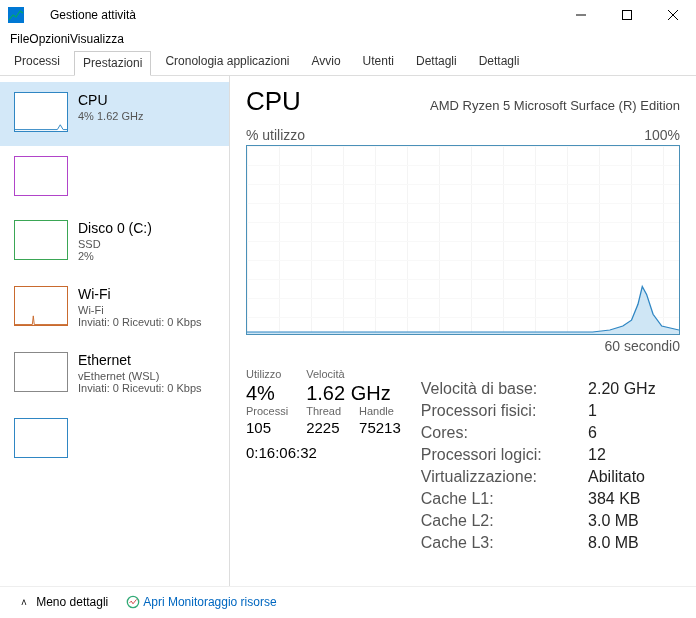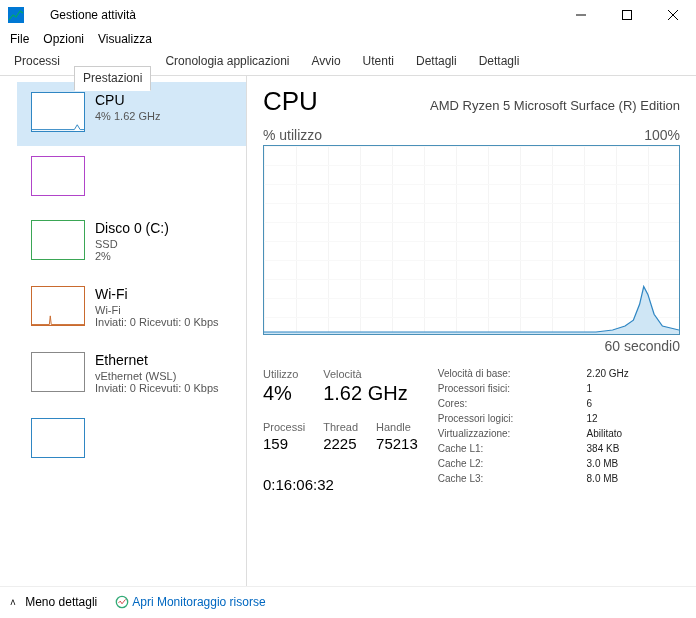--- a/index.html
+++ b/index.html
@@ -5,28 +5,28 @@
 * { box-sizing: border-box; margin: 0; padding: 0; font-family: "Segoe UI", Tahoma, sans-serif; }
 body { background: #fff; width: 696px; height: 618px; overflow: hidden; }
 
 .titlebar { display: flex; align-items: center; height: 30px; padding: 0 0 0 8px; gap: 20px; }
 .titlebar .app-icon { width: 16px; height: 16px; margin-right: 6px; background: linear-gradient(#0078d4,#0078d4); display: inline-flex; align-items: center; justify-content: center; }
 .titlebar .app-icon svg { width: 16px; height: 16px; }
 .titlebar .title { font-size: 12px; flex: 1; }
 .titlebar .win-controls { display: flex; }
 .titlebar .win-btn { width: 46px; height: 30px; display: flex; align-items: center; justify-content: center; font-size: 12px; font-family: "Segoe MDL2 Assets", sans-serif; }
 
-.menubar { display: flex; gap: 14px; padding: 2px 10px 4px; font-size: 12px; }
+.menubar { display: flex; gap: 0; padding: 2px 10px 4px; font-size: 12px; }
 .menubar span { cursor: default; }
 
 .tabs { display: flex; border-bottom: 1px solid #ddd; padding: 0 6px; font-size: 12px; gap: 6px; }
 .tabs .tab { padding: 4px 8px 5px; cursor: default; color: #333; }
-.tabs .tab.active { background: #fff; border: 1px solid #ccc; border-bottom-color: #fff; position: relative; top: 16px; }
-
-.content { display: flex; height: calc(618px - 30px - 22px - 26px - 30px); padding-left: 17px; }
+.tabs .tab.active { background: #fff; border: 1px solid #ccc; border-bottom-color: #fff; position: relative; top: 1px; }
+
+.content { display: flex; height: calc(618px - 30px - 22px - 26px - 30px); }
 
 .sidebar { width: 230px; border-right: 1px solid #ddd; padding: 6px 0; overflow-y: auto; }
 .side-item { display: flex; align-items: flex-start; padding: 10px 10px 14px 14px; cursor: default; }
 .side-item.active { background: #d3e8f8; }
 .side-item .thumb { width: 54px; height: 40px; border: 1px solid; margin-right: 10px; position: relative; overflow: hidden; background: #fff; }
 .side-item .info { font-size: 12px; }
 .side-item .info .name { font-size: 14px; margin-bottom: 2px; }
 .side-item .info .sub { color: #555; font-size: 11px; }
 
 .main { flex: 1; padding: 10px 16px; overflow: hidden; }
@@ -34,32 +34,32 @@
 .main-header h1 { font-size: 26px; font-weight: 400; }
 .main-header .chip { font-size: 13px; color: #444; }
 
 .chart-area { margin-top: 10px; }
 .chart-labels { display: flex; justify-content: space-between; font-size: 14px; color: #555; margin-bottom: 2px; }
 .chart-box { width: 100%; height: 190px; border: 1px solid #4a90b8; background: repeating-linear-gradient(#f8f8f8, #f8f8f8 1px, transparent 1px, transparent 19px), repeating-linear-gradient(90deg, #f4f4f4, #f4f4f4 1px, transparent 1px, transparent 32px); position: relative; overflow: hidden; }
 .chart-box svg { position: absolute; bottom: 0; left: 0; width: 100%; height: 100%; }
 .chart-x-labels { display: flex; justify-content: flex-end; font-size: 14px; color: #555; margin-top: 3px; }
 
 .stats { display: flex; margin-top: 14px; gap: 20px; }
-.stats-left { display: grid; grid-template-columns: auto auto auto; gap: 16px 18px; align-content: start; }
+.stats-left { display: grid; grid-template-columns: auto auto auto; gap: 0 18px; align-content: start; }
 .stats-left { font-size: 12px; }
 .stat-block { display: flex; flex-direction: column; }
 .stat-label { font-size: 11px; color: #666; }
 .stat-value-big { font-size: 20px; margin-top: 2px; }
 .stat-value-med { font-size: 15px; margin-top: 2px; }
 .uptime-block { grid-column: 1 / span 3; margin-top: 6px; }
 
-.stats-right { font-size: 10px; flex: 1; display: grid; grid-template-columns: auto auto; gap: 4px 22px; align-content: start; color: #555; }
+.stats-right { font-size: 16px; flex: 1; display: grid; grid-template-columns: auto auto; gap: 4px 22px; align-content: start; color: #555; margin-top: 12px; }
 .stats-right .val { color: #222; }
 
-.footer { height: 30px; display: flex; align-items: center; padding: 0 10px; font-size: 12px; gap: 18px; border-top: 1px solid #eee; }
+.footer { height: 30px; display: flex; align-items: center; padding: 0 21px; font-size: 12px; gap: 18px; border-top: 1px solid #eee; }
 .footer .toggle-chevron { font-size: 10px; margin-right: 6px; }
 .footer .link { color: #0067c0; display: flex; align-items: center; gap: 3px; }
 .footer .link-icon { width: 14px; height: 14px; }
 </style>
 </head>
 <body>
 
 <div class="titlebar">
   <span class="app-icon">
     <svg viewBox="0 0 16 16">
@@ -182,21 +182,21 @@
         <div class="stat-block">
           <span class="stat-label">Utilizzo</span>
           <span class="stat-value-big">4%</span>
         </div>
         <div class="stat-block" style="grid-column:2/span 2">
           <span class="stat-label">Velocità</span>
           <span class="stat-value-big">1.62 GHz</span>
         </div>
         <div class="stat-block">
           <span class="stat-label">Processi</span>
-          <span class="stat-value-med">159</span>
+          <span class="stat-value-med">105</span>
         </div>
         <div class="stat-block">
           <span class="stat-label">Thread</span>
           <span class="stat-value-med">2225</span>
         </div>
         <div class="stat-block">
           <span class="stat-label">Handle</span>
           <span class="stat-value-med">75213</span>
         </div>
         <div class="stat-block uptime-block">

